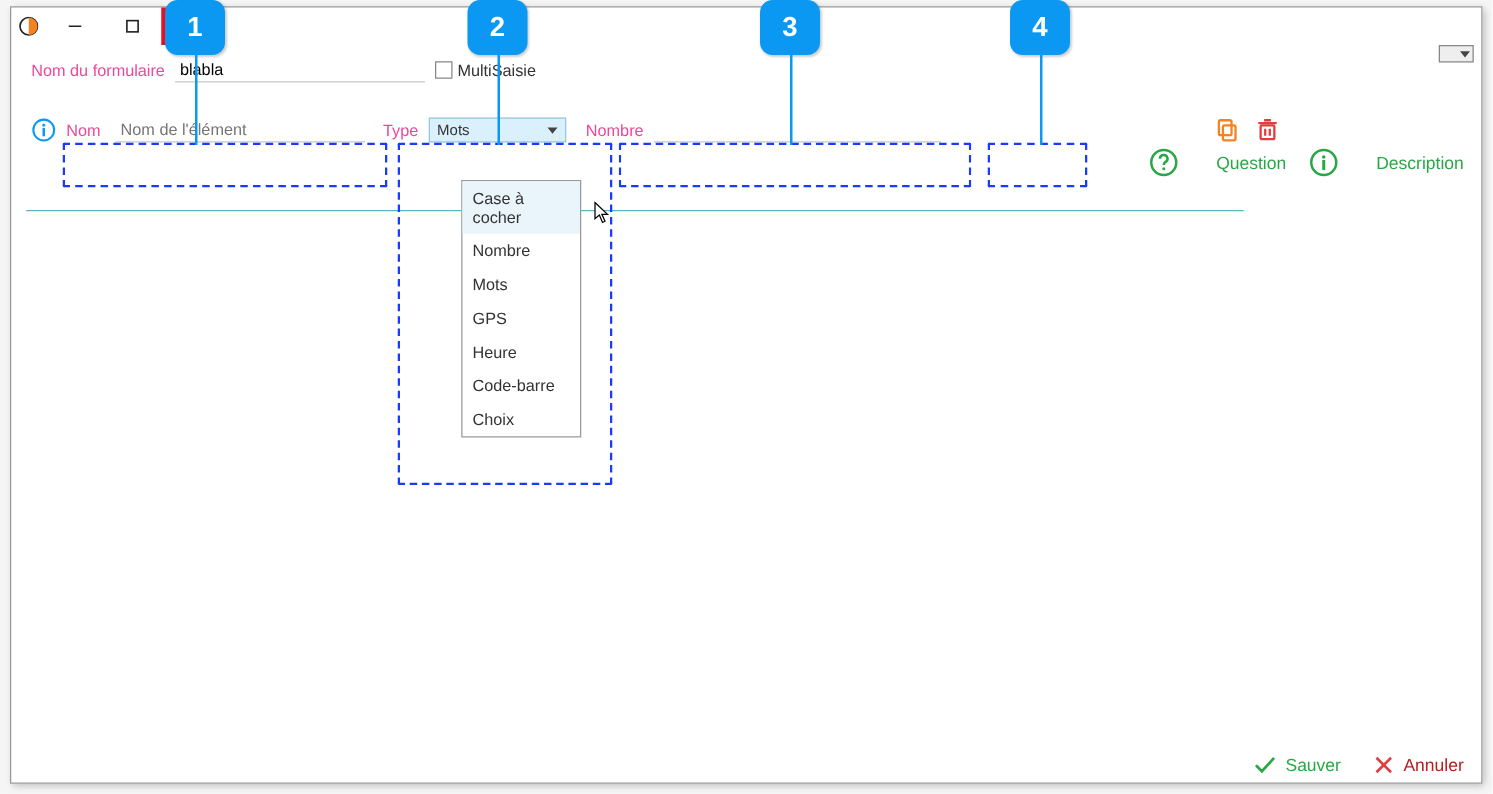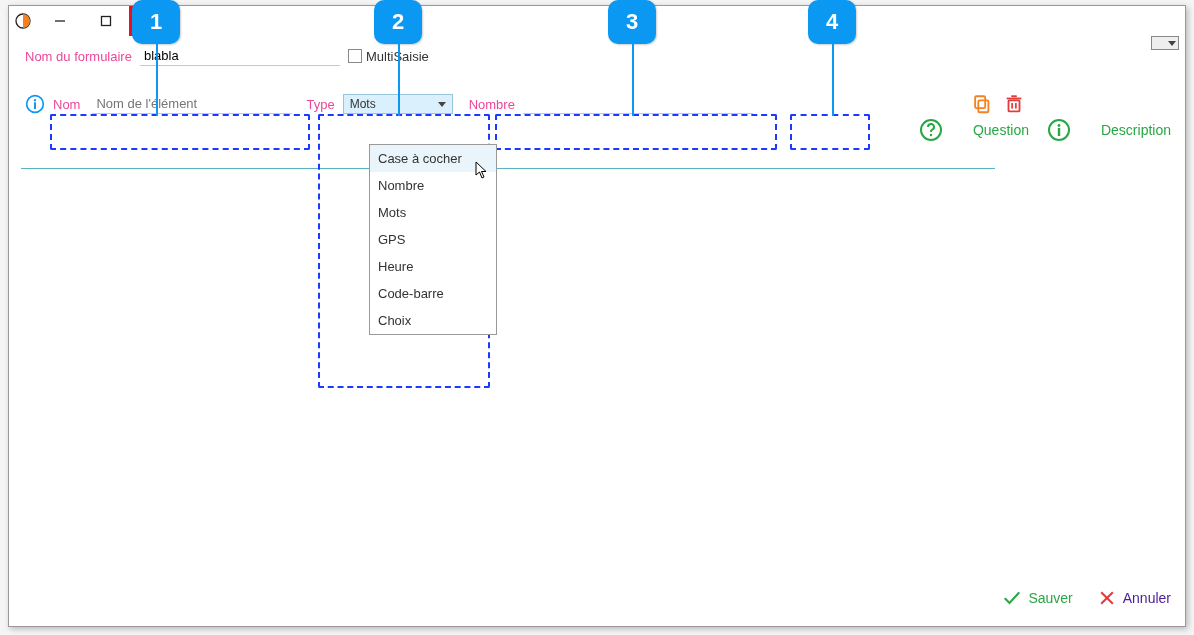--- a/index.html
+++ b/index.html
@@ -28,29 +28,29 @@
 .type-select { display: flex; align-items: center; background: #daf0fc; border: 1px solid #98c6de; padding: 2px 6px; width: 110px; height: 20px; font-size: 12px; justify-content: space-between;}
 .type-select .tri { width:0; height:0; border-left:4px solid transparent; border-right:4px solid transparent; border-top:5px solid #444;}
 .valeur-label { margin-left: 8px;}
 .valeur-input { border: none; border-bottom: 1px solid #c8c8c8; padding: 2px 4px; flex:1; max-width: 230px; font-size: 13px; }
 .row-actions { display: flex; gap: 10px; margin-left: auto; margin-right: 150px;}
 .act-icon { width: 22px; height: 22px; }
 .side-actions { position: absolute; top: 112px; right: 14px; display:flex; flex-direction: row; gap: 18px;}
 .side-act { display:flex; align-items:center; gap: 30px; color:#29a745; font-size:14px;}
 .side-act .sicon { width: 24px; height: 24px; }
 .divider { position:absolute; left:12px; right:190px; top:162px; border-top:1px solid #5ab4c6;}
-.dropdown { position: absolute; top: 138px; left: 360px; width: 128px; background: #fff; border: 1px solid #999; z-index: 30;}
+.dropdown { position: absolute; top: 138px; left: 360px; width: 96px; background: #fff; border: 1px solid #999; z-index: 30;}
 .dd-item { padding: 6px 8px; font-size: 13px; color:#333;}
 .dd-item.hov { background: #eaf5fb;}
 .cursor { position:absolute; top:155px; left:466px; z-index:40;}
 .cursor svg{display:block;}
-.footer { position:absolute; bottom:18px; right:14px; display:flex; gap:24px; align-items:center;}
+.footer { position:absolute; bottom:4px; right:14px; display:flex; gap:24px; align-items:center;}
 .foot-btn { display:flex; align-items:center; gap:6px; font-size:14px;}
 .foot-save { color:#29a745;}
-.foot-cancel { color:#4c1d95;}
+.foot-cancel { color:#b91c1c;}
 .callout { position:absolute; z-index:50;}
 .callout .box { width:48px; height:44px; background:#0a98f2; border-radius:10px; color:#fff; font-size:22px; font-weight:600; display:flex; align-items:center; justify-content:center; box-shadow: 1px 1px 2px rgba(0,0,0,0.2);}
 .callout .line { position:absolute; top:44px; left:50%; width:0; border-left:2px solid #0a98f2;}
 .dash-box { position:absolute; border:2px dashed #1a3aff; z-index:10; border-radius:2px; pointer-events:none;}
 </style>
 </head>
 <body>
 
 <div class="window">
   <div class="titlebar">

